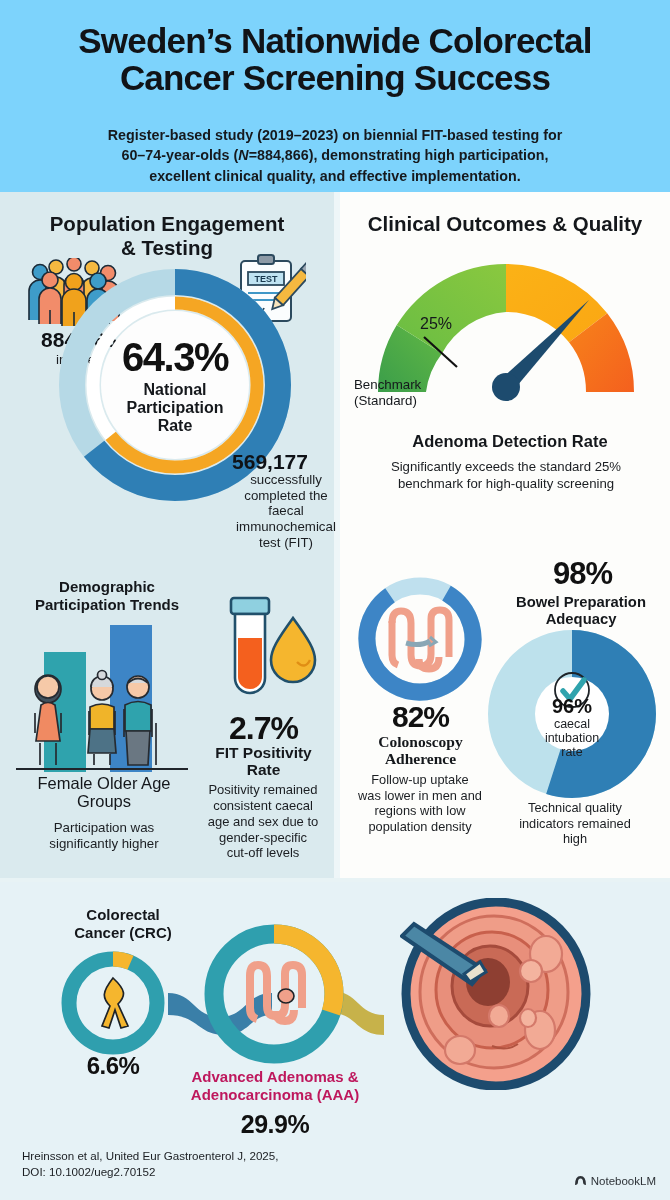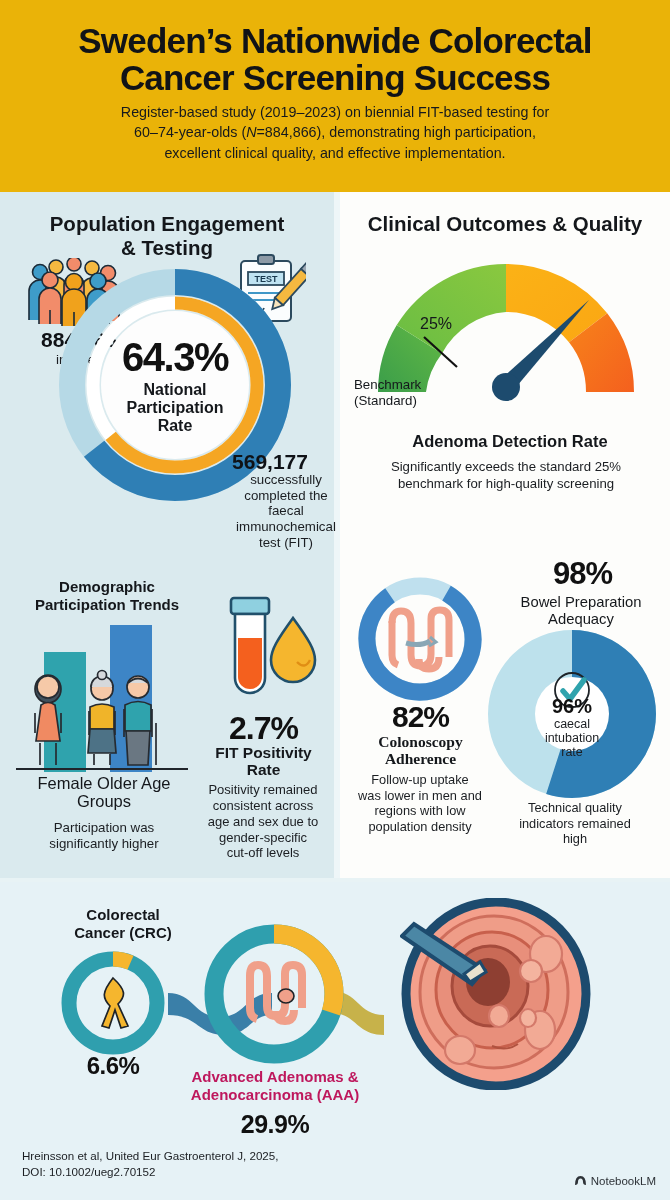--- a/index.html
+++ b/index.html
@@ -7,31 +7,31 @@
     width: 670px; height: 1200px;
     font-family: "Liberation Sans", sans-serif;
     background: #eef6f8;
     overflow: hidden;
   }
   .page { position: relative; width: 670px; height: 1200px; background: #e8f3f5; }
 
   
   .header {
     position: absolute; left: 0; top: 0; width: 670px; height: 192px;
-    background: #eab308;
+    background: #7dd3fc;
     padding: 22px 26px 0 26px;
     text-align: center;
   }
   .title {
     font-size: 35px; font-weight: bold; line-height: 1.06;
     color: #111317; letter-spacing: -0.8px;
   }
   .subtitle {
-    margin-top: 6px;
-    font-size: 14.3px; line-height: 1.42; color: #16191d;
+    margin-top: 29px;
+    font-size: 14.3px; line-height: 1.42; color: #16191d; font-weight: bold;
   }
   .subtitle i { font-style: italic; }
 
   
   .panel-left {
     position: absolute; left: 0; top: 192px; width: 334px; height: 686px;
     background: #daeaee;
   }
   .panel-right {
     position: absolute; left: 340px; top: 192px; width: 330px; height: 686px;
@@ -148,21 +148,21 @@
     font-size: 12.8px; color: #1b1e22; line-height: 1.22;
   }
 
   
   .bowel-pct {
     position: absolute; left: 500px; top: 556px; width: 165px; text-align: center;
     font-size: 31px; font-weight: bold; color: #111; letter-spacing: -1px;
   }
   .bowel-lbl {
     position: absolute; left: 495px; top: 594px; width: 172px; text-align: center;
-    font-size: 14.8px; font-weight: normal; color: #15181c; line-height: 1.12;
+    font-size: 14.8px; font-weight: bold; color: #15181c; line-height: 1.12;
   }
   .bowel-donut { position: absolute; left: 486px; top: 628px; width: 172px; height: 172px; }
   .bowel-center {
     position: absolute; left: 50%; top: 50%; transform: translate(-50%,-50%);
     width: 92px; text-align: center; padding-top: 26px;
   }
   .caecal-pct { font-size: 20px; font-weight: bold; color: #111; }
   .caecal-lbl { font-size: 12.5px; color: #1b1e22; line-height: 1.1; }
   .bowel-note {
     position: absolute; left: 492px; top: 800px; width: 166px; text-align: center;
@@ -341,21 +341,21 @@
     <path d="M88 26 C104 48 110 58 110 68 a22 22 0 0 1 -44 0 C66 58 72 48 88 26 Z" fill="#f5b62e" stroke="#21506b" stroke-width="2.6"></path>
     <path d="M92 70 q8 8 13 -2" stroke="#e08e14" stroke-width="2.4" fill="none"></path>
   </svg>
   <div class="fit-pct">2.7%</div>
   <div class="fit-pct-lbl">
     <div>FIT Positivity</div>
     <div>Rate</div>
   </div>
   <div class="fit-note">
     <div>Positivity remained</div>
-    <div>consistent across</div>
+    <div>consistent caecal</div>
     <div>age and sex due to</div>
     <div>gender-specific</div>
     <div>cut-off levels</div>
   </div>
 
   <div class="panel-right"></div>
 
   <div class="sec-title clin-title" style="position:absolute;left:340px;top:198px;width:330px;">Clinical Outcomes &amp; Quality</div>
 
   <svg class="gauge" viewBox="0 0 288 170">

